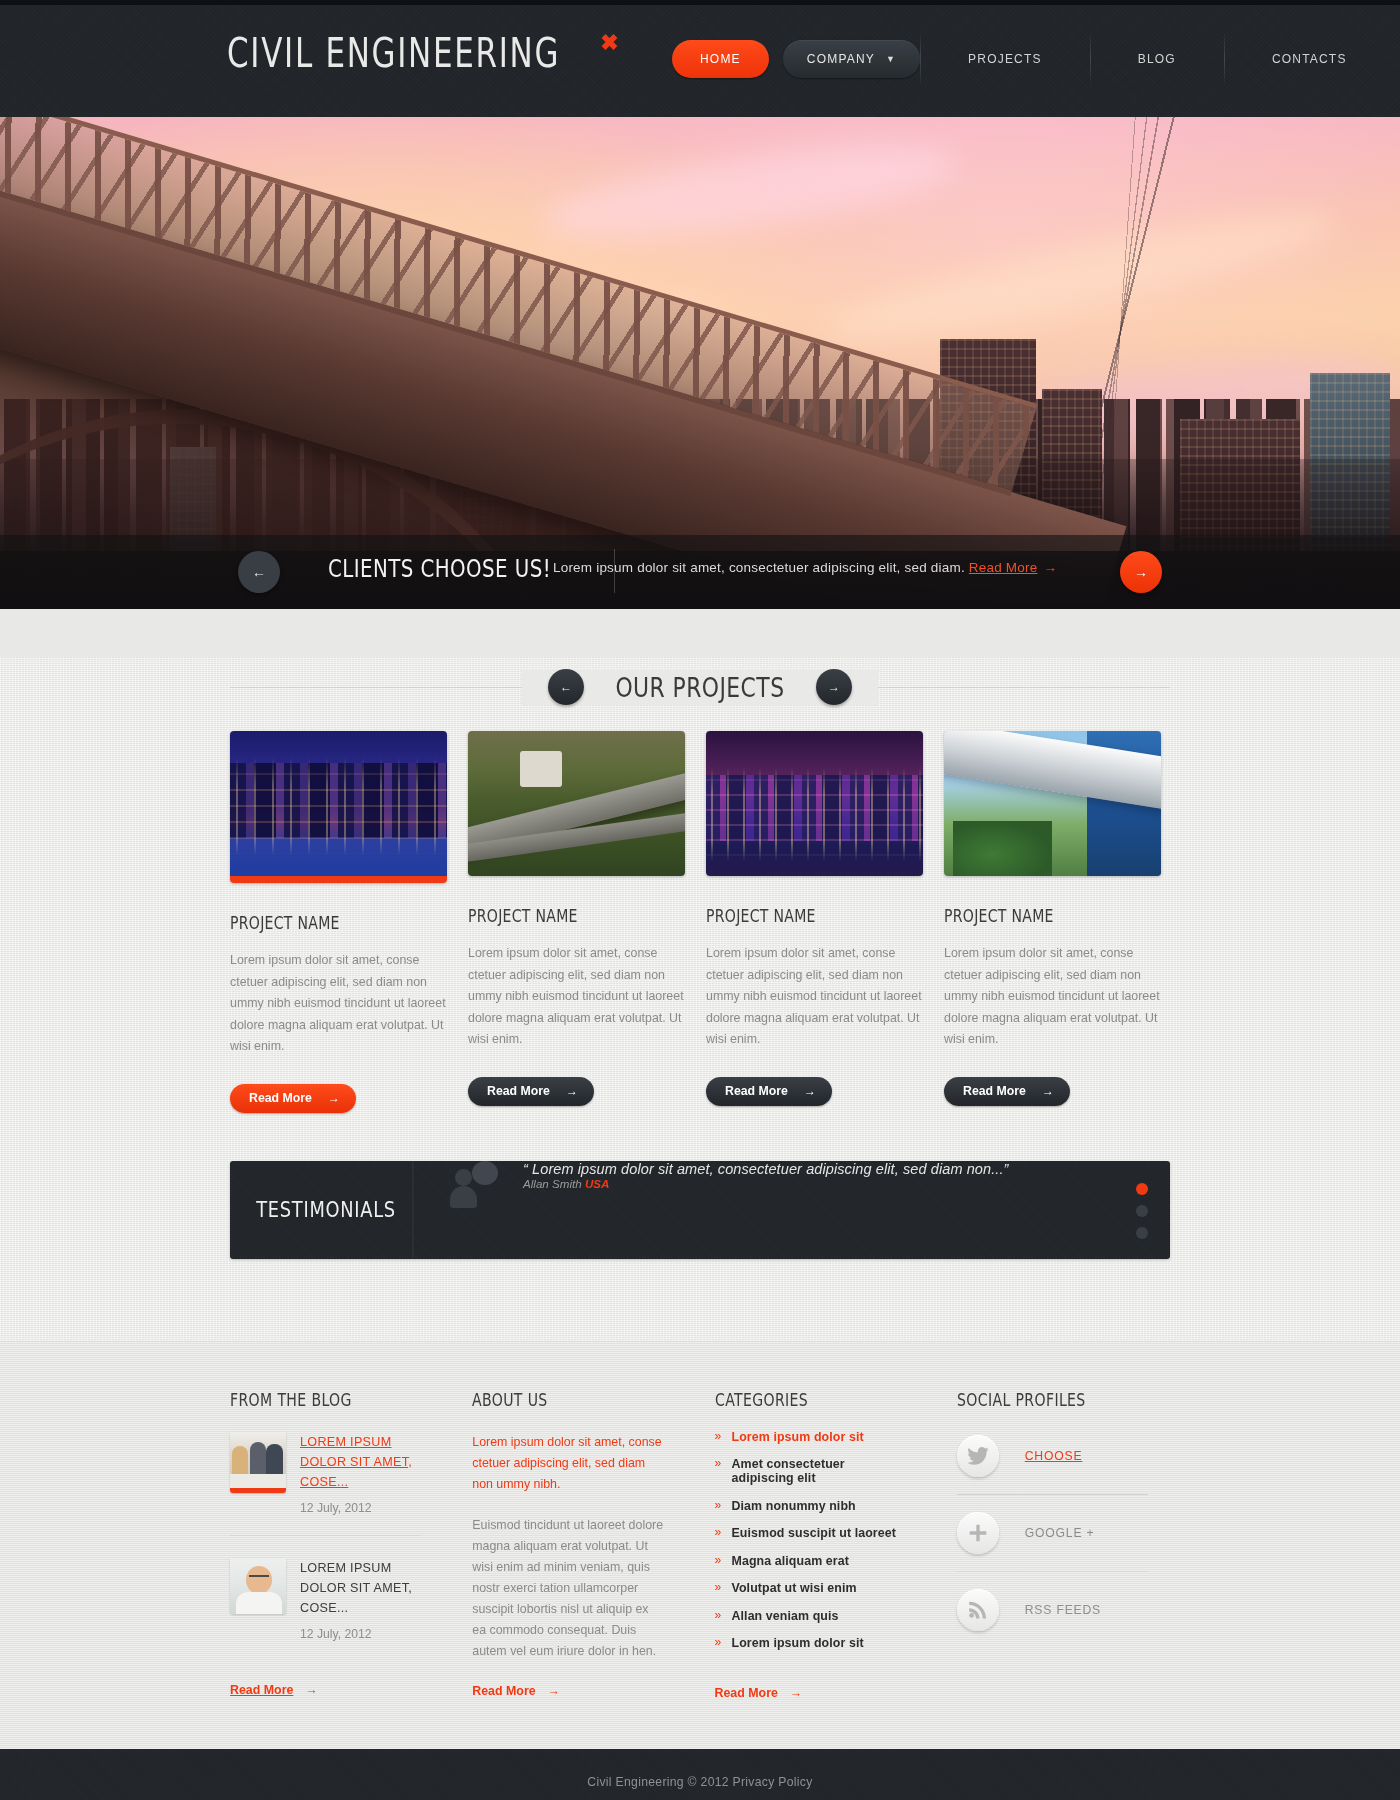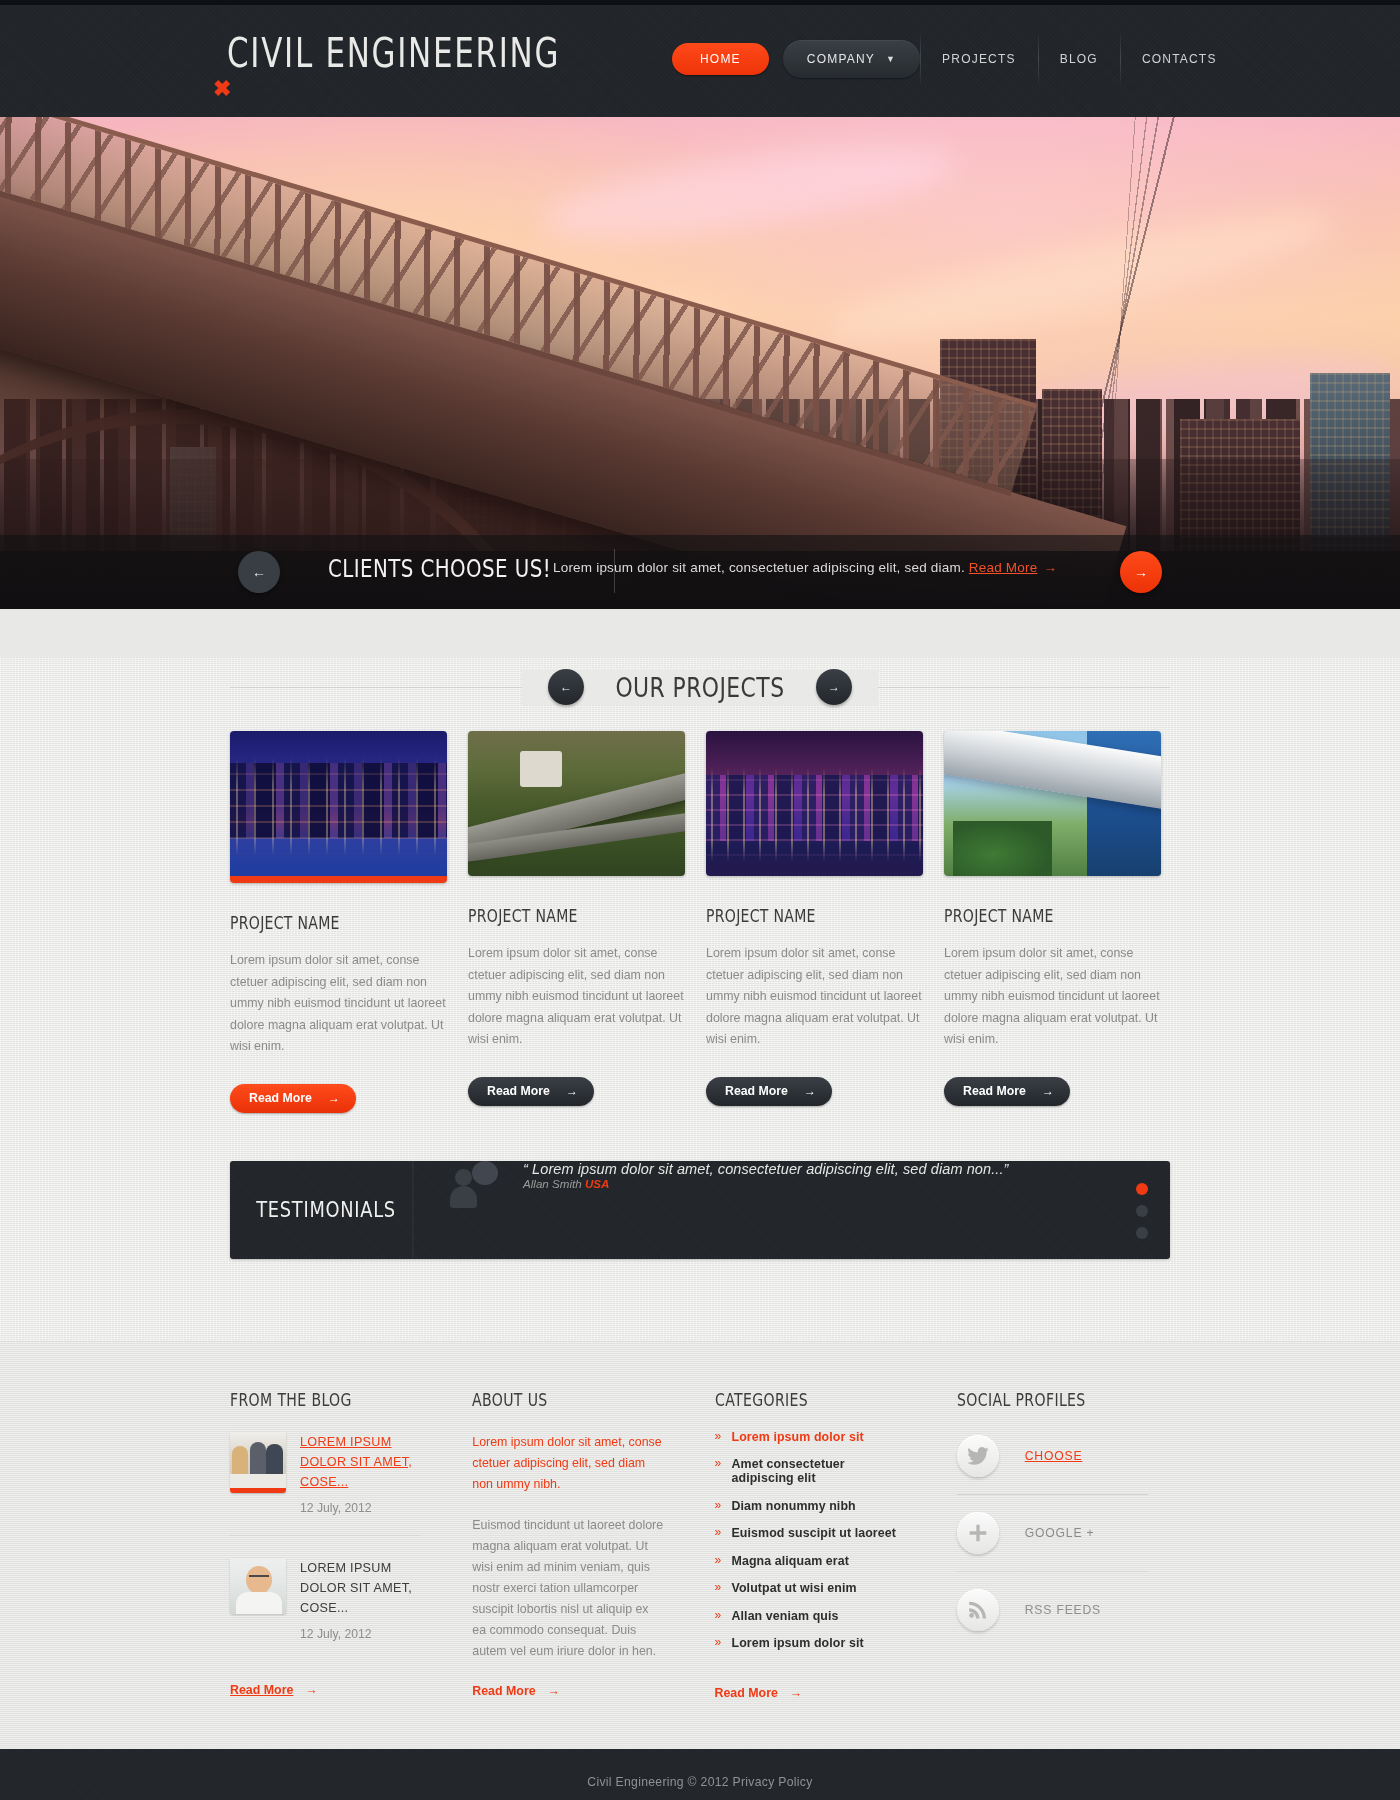--- a/index.html
+++ b/index.html
@@ -20,21 +20,21 @@
       repeating-linear-gradient(45deg, rgba(255,255,255,.012) 0 1px, transparent 1px 3px),
       repeating-linear-gradient(-45deg, rgba(0,0,0,.05) 0 1px, transparent 1px 3px);
     display: flex; align-items: center;
   }
   .header::before{
     content:""; position:absolute; top:0; left:0; right:0; height:5px;
     background:#0e1114;
   }
   .logo-wrap {
     position: absolute; left: 227px; top: 30px;
-    display: flex; align-items: flex-start; flex-direction: column;
+    display: flex; align-items: flex-start;
   }
   .logo {
     font-family: "DejaVu Sans Condensed", "Liberation Sans Narrow", "Liberation Sans", sans-serif;
     font-size: 40px; letter-spacing: 2px;
     color: #e9e9e7; font-weight: 400;
     transform: scaleX(.86); transform-origin: left center;
     text-transform: uppercase;
     white-space: nowrap;
   }
   .logo-x {
@@ -42,32 +42,32 @@
     margin-left: -14px; margin-top: 2px; line-height: 1;
   }
   nav.mainnav {
     position: absolute; left: 672px; top: 31px;
     display: flex; align-items: center; height: 56px;
   }
   .nav-item {
     position: relative;
     font-size: 12px; letter-spacing: 1.2px;
     color: #d3d4d4; text-transform: uppercase;
-    padding: 0 22px; height: 56px;
+    padding: 0 48px; height: 56px;
     display: flex; align-items: center; justify-content: center;
     cursor: pointer; white-space: nowrap;
   }
   .nav-item.divider::before{
     content:""; position:absolute; left:0; top:0; bottom:0; width:1px;
     background: linear-gradient(to bottom, rgba(255,255,255,0), rgba(255,255,255,.16), rgba(255,255,255,0));
   }
   .nav-item.active {
     background: linear-gradient(to bottom,#ff4a1a,#ee3309);
     border-radius: 28px; color: #fff;
-    padding: 11px 28px; height: 32px; min-width: 78px;
+    padding: 11px 28px; height: 38px; min-width: 78px;
     box-shadow: 0 1px 2px rgba(0,0,0,.5);
   }
   .nav-item.pill-dark {
     background: linear-gradient(to bottom,#3a3f45,#272b30);
     border-radius: 28px; height: 38px; padding: 0 24px;
     margin-left: 14px;
     box-shadow: 0 1px 2px rgba(0,0,0,.45), inset 0 1px 0 rgba(255,255,255,.06);
     color:#e6e6e6;
   }
   .chev { margin-left: 11px; font-size: 9px; color:#dcdcdc; }

